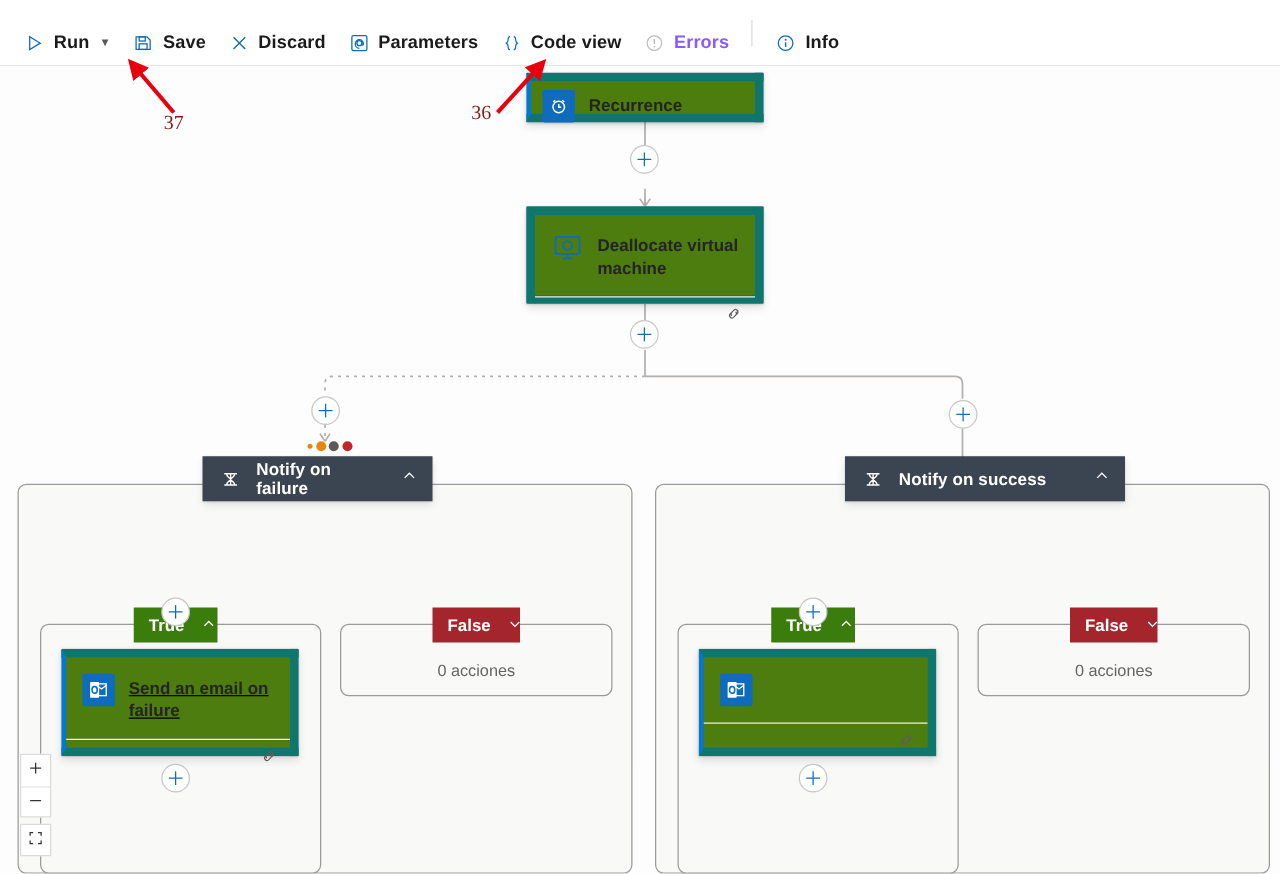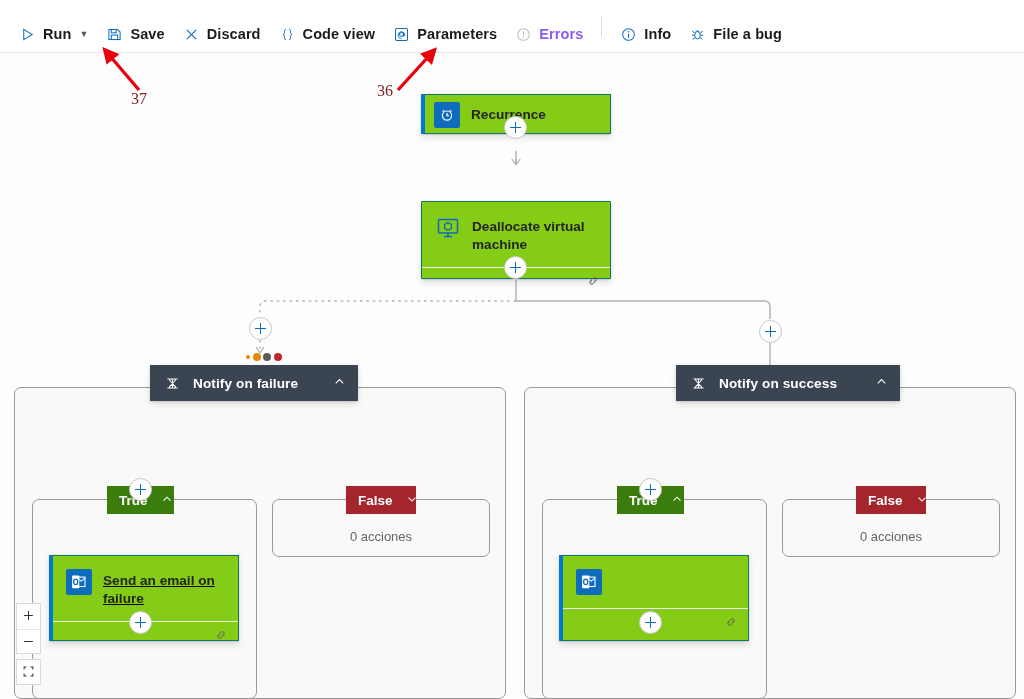--- a/index.html
+++ b/index.html
@@ -34,26 +34,25 @@
   .tb-ico svg { display: block; }
   .tb-caret { font-size: 9px; color: #5a5a5a; margin-left: 1px; }
   .tb-sep { width: 1px; height: 21px; background: #dcdcdc; margin: 0 9px; }
 
   
   .canvas { position: absolute; left: 0; top: 53px; width: 1024px; height: 646px; background: #fdfdfd; overflow: hidden; }
   .svglayer { position: absolute; left: 0; top: 0; width: 1024px; height: 646px; }
 
   
   .node {
-    position: absolute; background: #84cc16;
-    border: 1px solid #0f766e;
+    position: absolute; background: #4d7c0f;
+    border: 7px solid #0f766e;
     box-shadow: 0 .6px 1.8px rgba(0,0,0,.13), 0 3.2px 7.2px rgba(0,0,0,.11);
     box-sizing: border-box;
     border-radius: 1px;
-    margin-top: 36px;
   }
   .node.accent { border-left: 4px solid #0078d4; }
   .node-top { display: flex; align-items: flex-start; gap: 11px; padding: 13px 12px 13px 13px; }
   .node-ico { width: 26px; height: 26px; flex: 0 0 26px; border-radius: 2px; display: flex; align-items: center; justify-content: center; }
   .node-ico.blue { background: #0f6cbd; }
   .node-ico.plain { background: transparent; }
   .node-title { font-size: 13.6px; font-weight: 700; color: #252423; line-height: 1.33; padding-top: 3px; }
   .node-foot { border-top: 1px solid #ededed; height: 26px; display: flex; align-items: center; justify-content: flex-end; padding-right: 10px; }
   .node-foot svg { display: block; }
 
@@ -149,38 +148,38 @@
         <svg width="15" height="15" viewBox="0 0 16 16">
             <path d="M3 3 L13 13 M13 3 L3 13" stroke="#0f6cbd" stroke-width="1.2" fill="none"></path>
           </svg>
       </span>
       <span class="tb-label">Discard</span>
     </div>
 
     <div class="tb-item">
       <span class="tb-ico">
         <svg width="15" height="15" viewBox="0 0 16 16">
-          <path d="M6.4 2.4c-1.6 0-1.6 1.1-1.6 2.6s0 2.2-1.5 3c1.5.8 1.5 1.5 1.5 3s0 2.6 1.6 2.6" fill="none" stroke="#0f6cbd" stroke-width="1.05"></path>
-          <path d="M9.6 2.4c1.6 0 1.6 1.1 1.6 2.6s0 2.2 1.5 3c-1.5.8-1.5 1.5-1.5 3s0 2.6-1.6 2.6" fill="none" stroke="#0f6cbd" stroke-width="1.05"></path>
-        </svg>
-      </span>
-      <span class="tb-label">Code view</span>
-    </div>
-
-    <div class="tb-item">
-      <span class="tb-ico">
-        <svg width="15" height="15" viewBox="0 0 16 16">
           <rect x="1.6" y="1.6" width="12.8" height="12.8" rx="1.4" fill="none" stroke="#0f6cbd" stroke-width="1.1"></rect>
           <circle cx="8" cy="8" r="2.1" fill="none" stroke="#0f6cbd" stroke-width="1.1"></circle>
           <path d="M10.1 6.3v2.8c0 1 1.4 1 1.4-.3 0-2.3-1.6-3.7-3.5-3.7s-3.5 1.6-3.5 3.7 1.6 3.6 3.5 3.6" fill="none" stroke="#0f6cbd" stroke-width="1.05"></path>
         </svg>
       </span>
       <span class="tb-label">Parameters</span>
     </div>
 
+    <div class="tb-item">
+      <span class="tb-ico">
+        <svg width="15" height="15" viewBox="0 0 16 16">
+          <path d="M6.4 2.4c-1.6 0-1.6 1.1-1.6 2.6s0 2.2-1.5 3c1.5.8 1.5 1.5 1.5 3s0 2.6 1.6 2.6" fill="none" stroke="#0f6cbd" stroke-width="1.05"></path>
+          <path d="M9.6 2.4c1.6 0 1.6 1.1 1.6 2.6s0 2.2 1.5 3c-1.5.8-1.5 1.5-1.5 3s0 2.6-1.6 2.6" fill="none" stroke="#0f6cbd" stroke-width="1.05"></path>
+        </svg>
+      </span>
+      <span class="tb-label">Code view</span>
+    </div>
+
     <div class="tb-item disabled">
       <span class="tb-ico">
         <svg width="15" height="15" viewBox="0 0 16 16">
           <circle cx="8" cy="8" r="6.2" fill="none" stroke="#bdbdbd" stroke-width="1.1"></circle>
           <path d="M8 4.5v4.3" stroke="#bdbdbd" stroke-width="1.2"></path>
             <circle cx="8" cy="11" r=".8" fill="#bdbdbd"></circle>
         </svg>
       </span>
       <span class="tb-label">Errors</span>
     </div>
@@ -191,30 +190,20 @@
       <span class="tb-ico">
         <svg width="15" height="15" viewBox="0 0 16 16">
           <circle cx="8" cy="8" r="6.2" fill="none" stroke="#0f6cbd" stroke-width="1.1"></circle>
           <circle cx="8" cy="5.1" r=".85" fill="#0f6cbd"></circle>
             <path d="M8 7.2v4.2" stroke="#0f6cbd" stroke-width="1.2"></path>
         </svg>
       </span>
       <span class="tb-label">Info</span>
     </div>
 
-    <div class="tb-item">
-      <span class="tb-ico">
-        <svg width="15" height="15" viewBox="0 0 16 16">
-          <ellipse cx="8" cy="8.8" rx="3" ry="4" fill="none" stroke="#0f6cbd" stroke-width="1.05"></ellipse>
-          <path d="M6.2 5.2a1.9 1.9 0 0 1 3.6 0" fill="none" stroke="#0f6cbd" stroke-width="1.05"></path>
-          <path d="M5 6.2 2.4 4.6M11 6.2l2.6-1.6M5 8.8H2.2M11 8.8h2.8M5.2 11.4 2.7 13.2M10.8 11.4l2.5 1.8" stroke="#0f6cbd" stroke-width="1.05" fill="none"></path>
-        </svg>
-      </span>
-      <span class="tb-label">File a bug</span>
-    </div>
   </div>
 
   <div class="canvas">
 
     <svg class="svglayer" viewBox="0 0 1024 646">
       <g stroke="#b3b0ad" stroke-width="1.4" fill="none">
 
         <path d="M516 44 V 74"></path>
         <path d="M516 98 V 112"></path>
         <path d="M516 112 L516 106 M516 112 l-4.2 -6 M516 112 l4.2 -6" stroke-width="1.3"></path>
@@ -303,21 +292,21 @@
 
     <div class="dots" style="left:246px; top:300px;">
       <i style="width:4px;height:4px;background:#e8880a;"></i>
       <i style="width:8px;height:8px;background:#e8880a;"></i>
       <i style="width:8px;height:8px;background:#5a5a5a;"></i>
       <i style="width:8px;height:8px;background:#c0262c;"></i>
     </div>
 
     <div class="scopebody" style="left:14px; top:334px; width:492px; height:312px;"></div>
 
-    <div class="scopehdr" style="left:150px; top:312px; width:208px; height:36px;">
+    <div class="scopehdr" style="left:162px; top:312px; width:184px; height:36px;">
       <span class="sh-ico">
         <svg width="15" height="15" viewBox="0 0 16 16">
           <path d="M2.6 3.2h10.8M2.6 12.8h10.8M8 3.2v9.6M4.6 3.2c0 2 1.4 3.1 3.4 4.4M11.4 3.2c0 2-1.4 3.1-3.4 4.4M4.6 12.8c0-2 1.4-3.1 3.4-4.4M11.4 12.8c0-2-1.4-3.1-3.4-4.4" stroke="#ffffff" stroke-width="1.15" fill="none"></path>
         </svg>
       </span>
       <span class="sh-title">Notify on failure</span>
       <span>
         <svg width="13" height="13" viewBox="0 0 16 16">
             <path d="M3.4 10.2 8 5.6l4.6 4.6" stroke="#ffffff" stroke-width="1.25" fill="none"></path>
           </svg>

